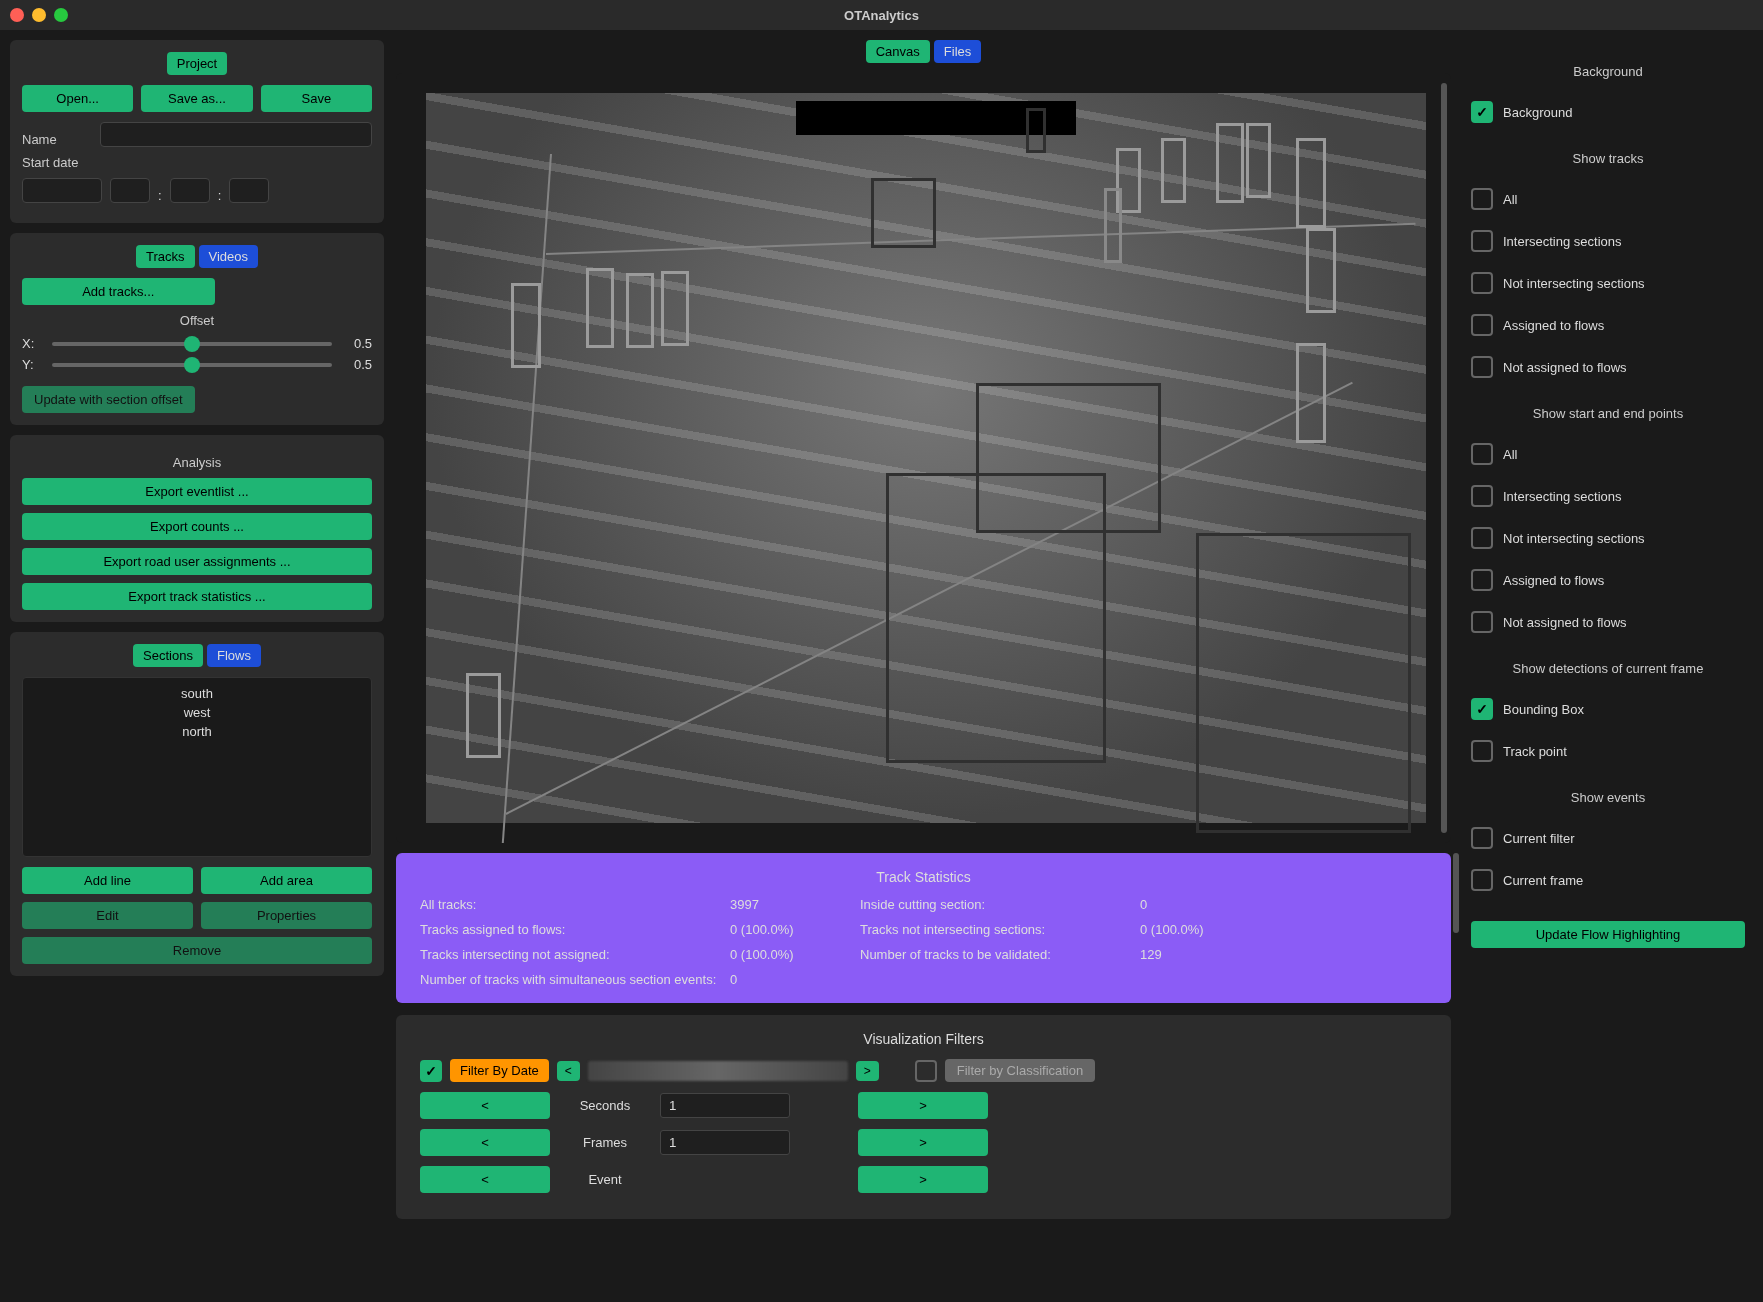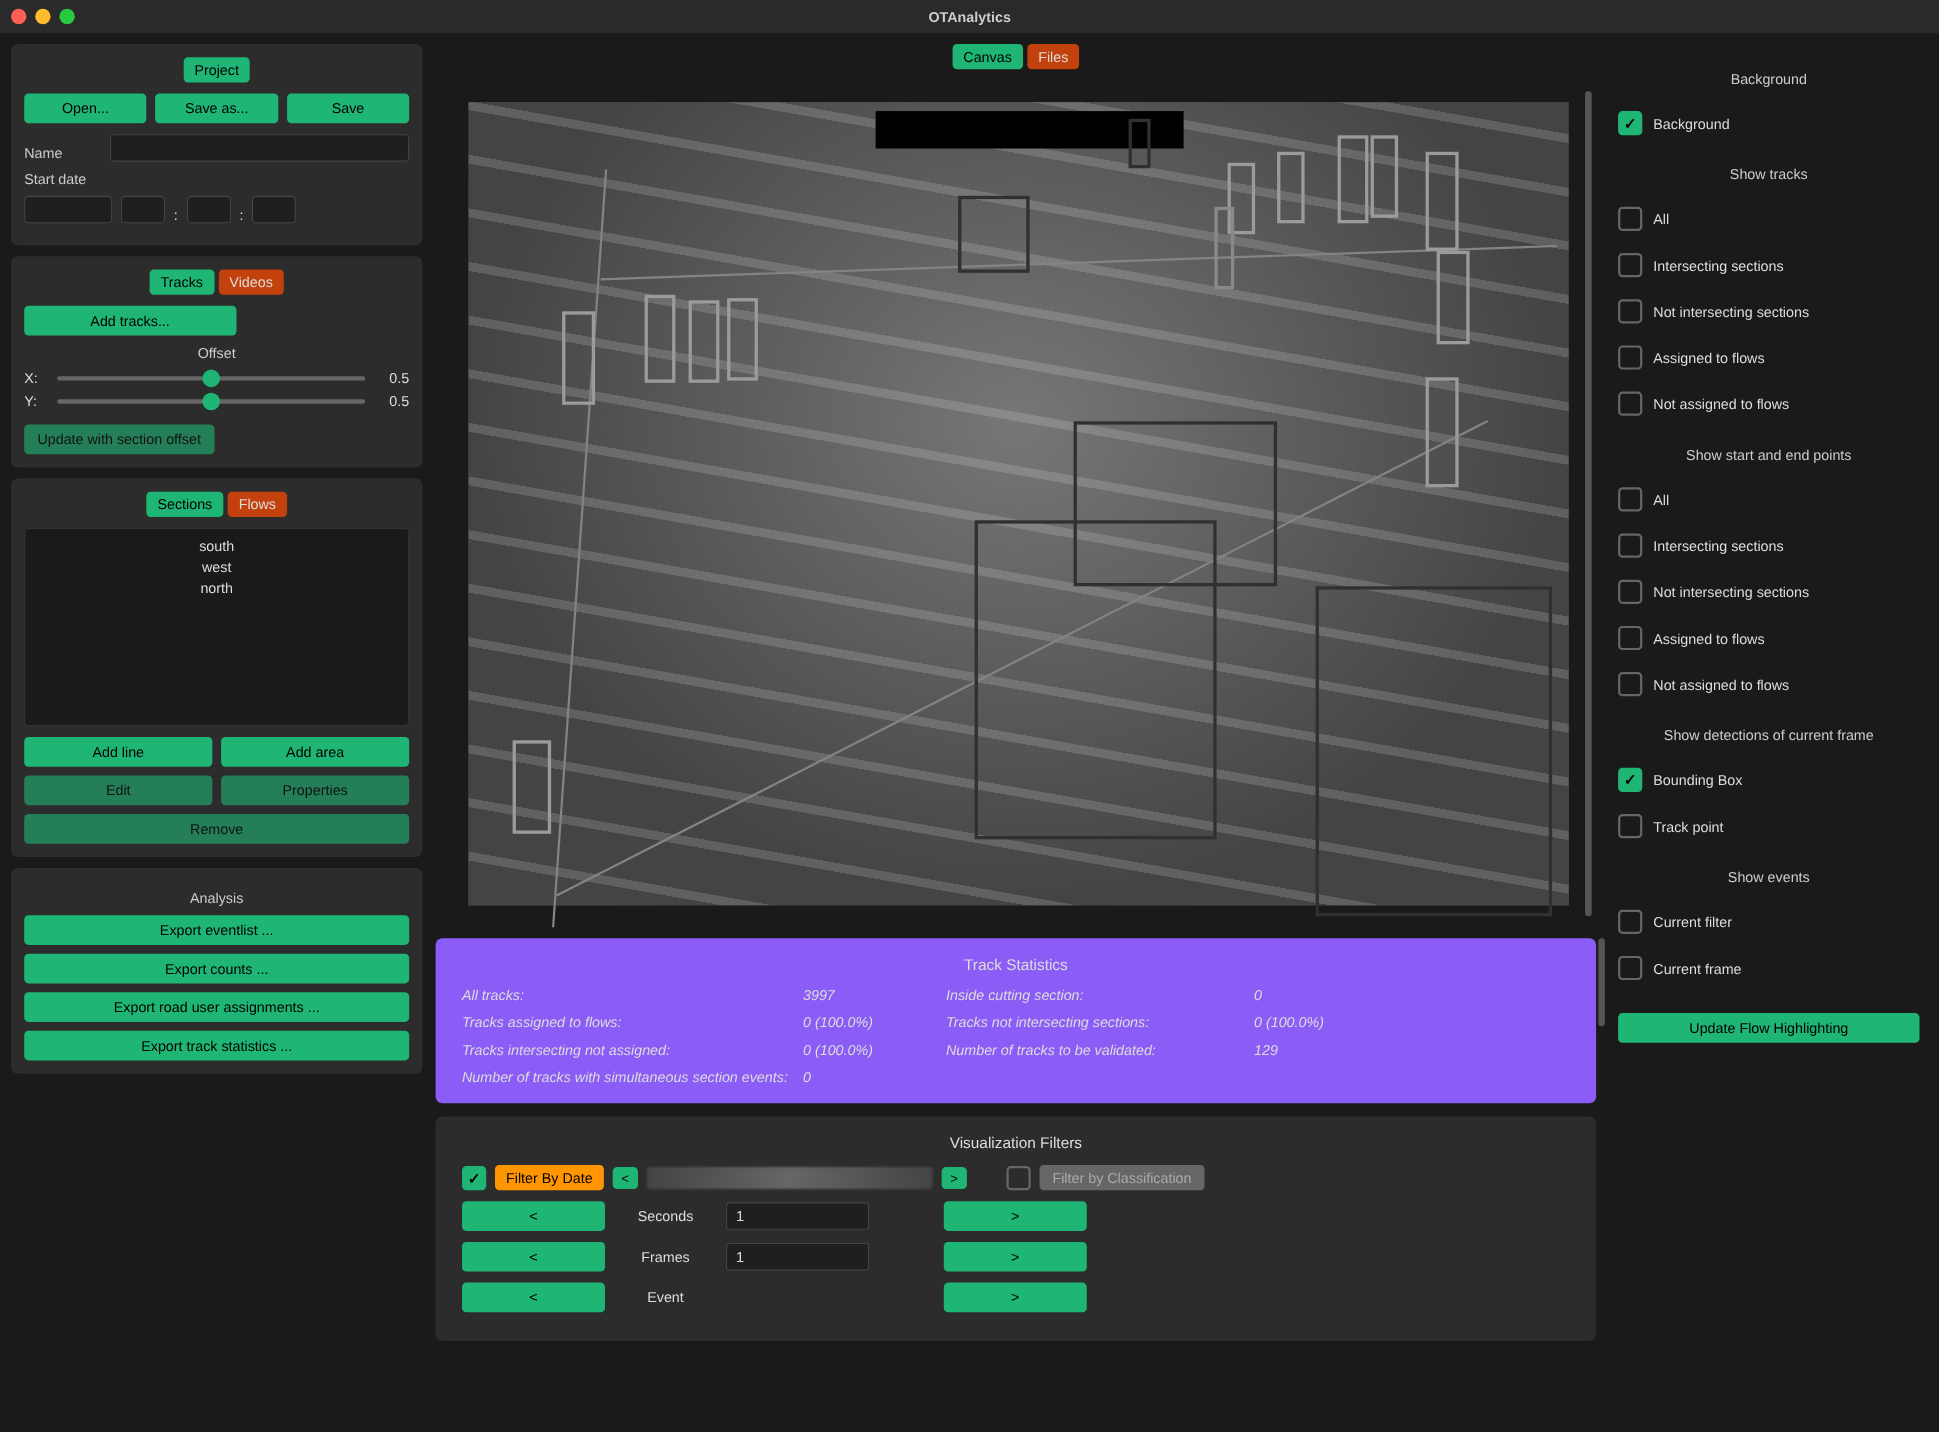--- a/index.html
+++ b/index.html
@@ -29,21 +29,21 @@
 
 .app-body { display: flex; height: calc(100% - 30px); padding: 10px; gap: 12px; }
 
 .left-panel { width: 374px; display: flex; flex-direction: column; gap: 10px; }
 .center-panel { flex: 1; display: flex; flex-direction: column; gap: 10px; }
 .right-panel { width: 290px; display: flex; flex-direction: column; gap: 8px; padding: 10px 8px; }
 
 .card { background: #2c2c2c; border-radius: 6px; padding: 12px; }
 
 .tab-row { display: flex; gap: 4px; justify-content: center; margin-bottom: 10px; }
-.tab { padding: 4px 10px; border-radius: 4px; background: #c2410c; cursor: pointer; font-size: 13px; }
+.tab { padding: 4px 10px; border-radius: 4px; background: #1d4ed8; cursor: pointer; font-size: 13px; }
 .tab.active { background: #1fb574; color: #000; font-weight: 500; }
 
 .btn {
   background: #1fb574;
   color: #000;
   border: none;
   border-radius: 4px;
   padding: 6px 12px;
   font-size: 13px;
   cursor: pointer;
@@ -127,21 +127,21 @@
 .bbox { position: absolute; border: 3px solid; }
 .bbox.blue { border-color: #2020ff; }
 .bbox.pink { border-color: #ff8080; }
 .bbox.green { border-color: #00c000; }
 .section-line { position: absolute; border-top: 2px solid #00b050; transform-origin: left center; }
 .black-bar { position: absolute; background: #000; }
 
 .stats-card { background: #8b5cf6; border-radius: 6px; padding: 16px 24px; }
 .stats-title { text-align: center; font-size: 14px; margin-bottom: 12px; color: #ddd; }
 .stats-grid { display: grid; grid-template-columns: 310px 130px 280px 120px; row-gap: 10px; font-size: 13px; }
-.stats-grid div { white-space: nowrap; font-style: italic; }
+.stats-grid div { white-space: nowrap; }
 
 .filters-card { background: #2c2c2c; border-radius: 6px; padding: 16px 24px; margin-top: 12px; }
 .filter-row { display: flex; align-items: center; gap: 8px; margin: 8px 0; }
 .chk {
   width: 22px; height: 22px;
   border: 2px solid #666;
   border-radius: 4px;
   display: inline-flex;
   align-items: center;
   justify-content: center;
@@ -218,46 +218,46 @@
         <span class="slider-val">0.5</span>
       </div>
       <div class="slider-row">
         <label>Y:</label>
         <input type="range" class="slider" min="0" max="1" step="0.01" value="0.5" style="">
         <span class="slider-val">0.5</span>
       </div>
       <button class="btn disabled" style="margin-top:8px">Update with section offset</button>
     </div>
 
-    <div class="card" style="position:relative">
-      <div class="tab-row">
-        <div class="tab active">Sections</div>
-        <div class="tab">Flows</div>
-      </div>
-      <div class="listbox">
-        <div class="listbox-item">south</div>
-        <div class="listbox-item">west</div>
-        <div class="listbox-item">north</div>
-      </div>
-      <div class="btn-grid">
-        <button class="btn">Add line</button>
-        <button class="btn">Add area</button>
-        <button class="btn disabled">Edit</button>
-        <button class="btn disabled">Properties</button>
-        <button class="btn span2 disabled">Remove</button>
-      </div>
-    </div>
-
     <div class="card">
       <div class="section-title">Analysis</div>
       <div style="display:flex;flex-direction:column;gap:8px">
         <button class="btn wide">Export eventlist ...</button>
         <button class="btn wide">Export counts ...</button>
         <button class="btn wide">Export road user assignments ...</button>
         <button class="btn wide">Export track statistics ...</button>
+      </div>
+    </div>
+
+    <div class="card" style="position:relative">
+      <div class="tab-row">
+        <div class="tab active">Sections</div>
+        <div class="tab">Flows</div>
+      </div>
+      <div class="listbox">
+        <div class="listbox-item">south</div>
+        <div class="listbox-item">west</div>
+        <div class="listbox-item">north</div>
+      </div>
+      <div class="btn-grid">
+        <button class="btn">Add line</button>
+        <button class="btn">Add area</button>
+        <button class="btn disabled">Edit</button>
+        <button class="btn disabled">Properties</button>
+        <button class="btn span2 disabled">Remove</button>
       </div>
     </div>
 
   </div>
 
   <div class="center-panel">
     <div class="tab-row" style="margin-bottom:0">
       <div class="tab active">Canvas</div>
       <div class="tab">Files</div>
     </div>

